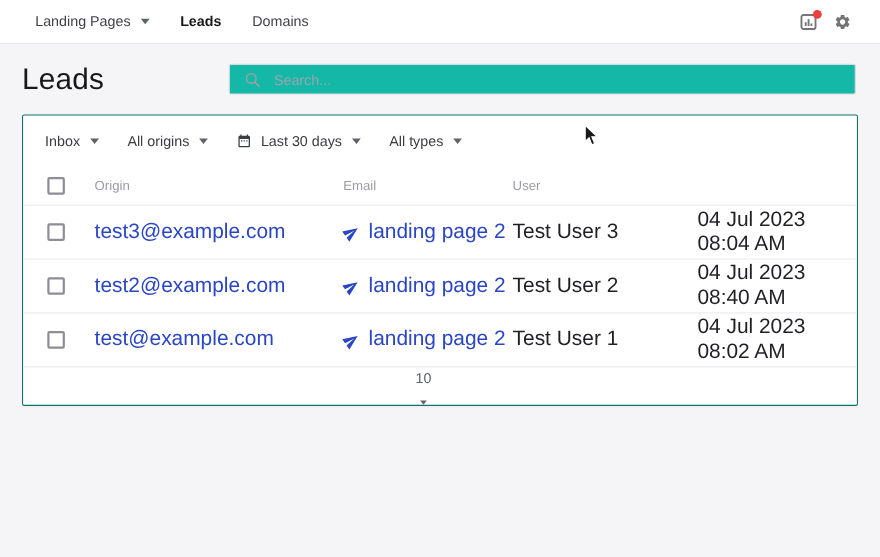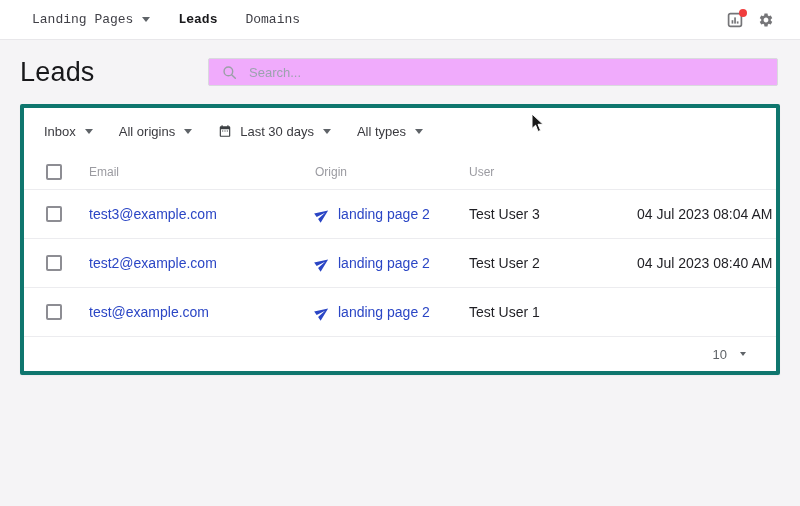--- a/index.html
+++ b/index.html
@@ -12,21 +12,20 @@
   }
 
   
   .topbar {
     height: 40px;
     background: #ffffff;
     border-bottom: 1px solid #e8e7ea;
     display: flex;
     align-items: center;
     padding: 0 26px 0 32px;
-    font-family: Liberation Mono, monospace;
   }
   .nav-items { display: flex; align-items: center; gap: 28px; }
   .nav-item {
     font-size: 13px;
     color: #3f3f46;
     display: flex;
     align-items: center;
     gap: 9px;
     cursor: default;
   }
@@ -51,40 +50,40 @@
     height: 64px;
     display: flex;
     align-items: center;
     padding: 0 22px 0 20px;
   }
   .page-title { font-size: 27px; font-weight: 500; color: #18181b; letter-spacing: 0.2px; }
   .search-box {
     margin-left: auto;
     width: 570px;
     height: 28px;
-    background: #f0abfc;
+    background: #14b8a6;
     border: 1px solid #d9d9de;
     border-radius: 2px;
     display: flex;
     align-items: center;
     padding: 0 10px 0 13px;
     gap: 12px;
   }
   .search-box input {
     border: none; outline: none; flex: 1;
     font-family: "Liberation Sans", "DejaVu Sans", sans-serif;
     font-size: 13px; color: #3f3f46; background: transparent;
   }
   .search-box input::placeholder { color: #9ca3af; }
 
   
   .card {
     margin: 0 20px;
     background: #ffffff;
-    border: 4px solid #0f766e;
+    border: 1px solid #0f766e;
     border-radius: 2px;
     box-shadow: 0 1px 2px rgba(0,0,0,0.04);
   }
 
   
   .filterbar {
     height: 46px;
     display: flex;
     align-items: center;
     padding: 0 20px;
@@ -104,21 +103,21 @@
   }
   .thead {
     height: 36px;
     border-bottom: 1px solid #ececef;
     color: #9b9ba1;
     font-size: 12px;
   }
   .trow {
     height: 49px;
     border-bottom: 1px solid #ececef;
-    font-size: 14px;
+    font-size: 19px;
   }
   .checkbox {
     width: 16px; height: 16px;
     border: 2px solid #8d8d93;
     border-radius: 2px;
     background: #fff;
     margin-left: 22px;
     cursor: pointer;
   }
   .link { color: #2b46c5; cursor: pointer; text-decoration: none; }
@@ -127,20 +126,21 @@
   .cell-plain { color: #1f1f24; }
 
   
   .tfoot {
     height: 34px;
     display: flex;
     align-items: center;
     justify-content: flex-end;
     padding-right: 30px;
     gap: 13px;
+    flex-direction: column;
   }
   .page-size { font-size: 13px; color: #5f6368; }
   .caret-sm {
     width: 0; height: 0;
     border-left: 3.5px solid transparent;
     border-right: 3.5px solid transparent;
     border-top: 4.5px solid #5f6368;
   }
 
   
@@ -212,22 +212,22 @@
     <div class="filter-item">
       <span>All types</span>
       <span class="caret"></span>
     </div>
   </div>
 
   <div class="grid-row thead">
     <div>
         <div class="checkbox"></div>
       </div>
+    <div>Origin</div>
     <div>Email</div>
-    <div>Origin</div>
     <div>User</div>
   </div>
 
   <div class="grid-row trow">
     <div>
         <div class="checkbox"></div>
       </div>
     <div><a class="link">test3@example.com</a></div>
     <div class="origin-cell">
       <svg class="plane" width="15" height="15" viewBox="0 0 24 24" fill="#2b46c5">
@@ -259,20 +259,21 @@
         <div class="checkbox"></div>
       </div>
     <div><a class="link">test@example.com</a></div>
     <div class="origin-cell">
       <svg class="plane" width="15" height="15" viewBox="0 0 24 24" fill="#2b46c5">
         <path d="M2.01 21L23 12 2.01 3 2 10l15 2-15 2z"></path>
       </svg>
       <a class="link">landing page 2</a>
     </div>
     <div class="cell-plain">Test User 1</div>
+    <div class="cell-plain">04 Jul 2023 08:02 AM</div>
   </div>
 
   <div class="tfoot">
     <span class="page-size">10</span>
     <span class="caret-sm"></span>
   </div>
 
 </section>
 
 <svg class="cursor" width="14" height="20" viewBox="0 0 14 20">

